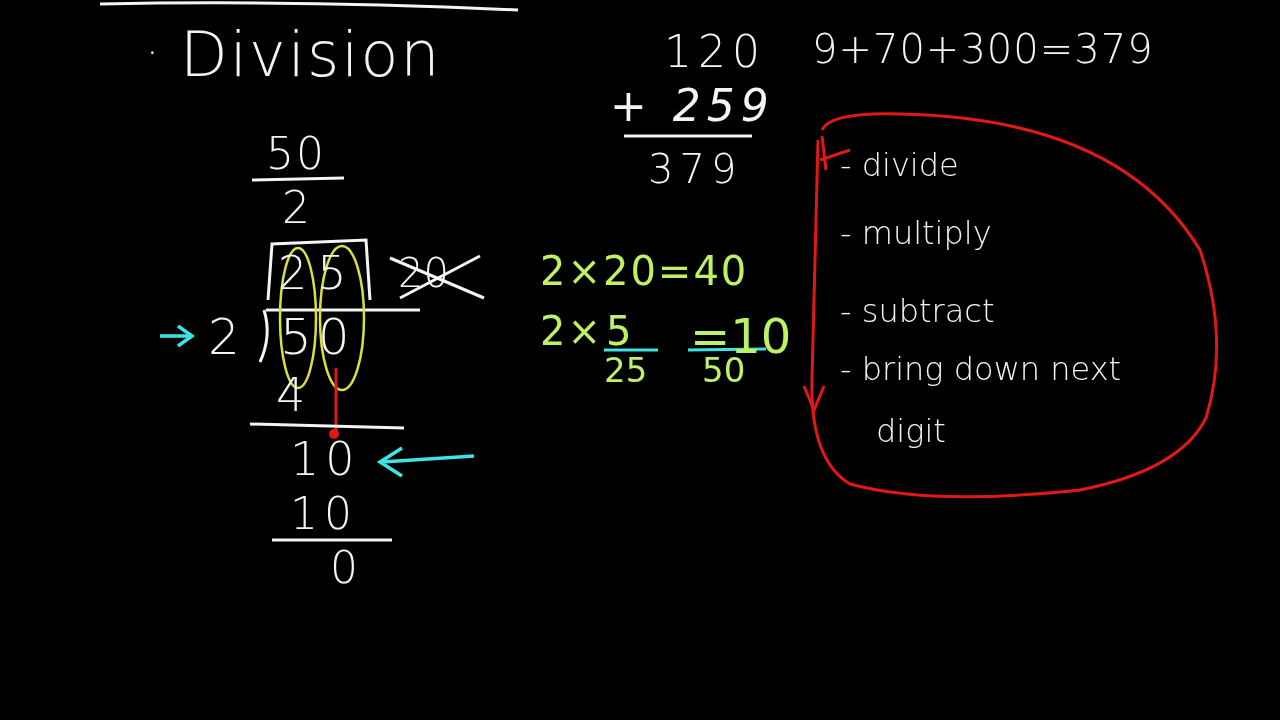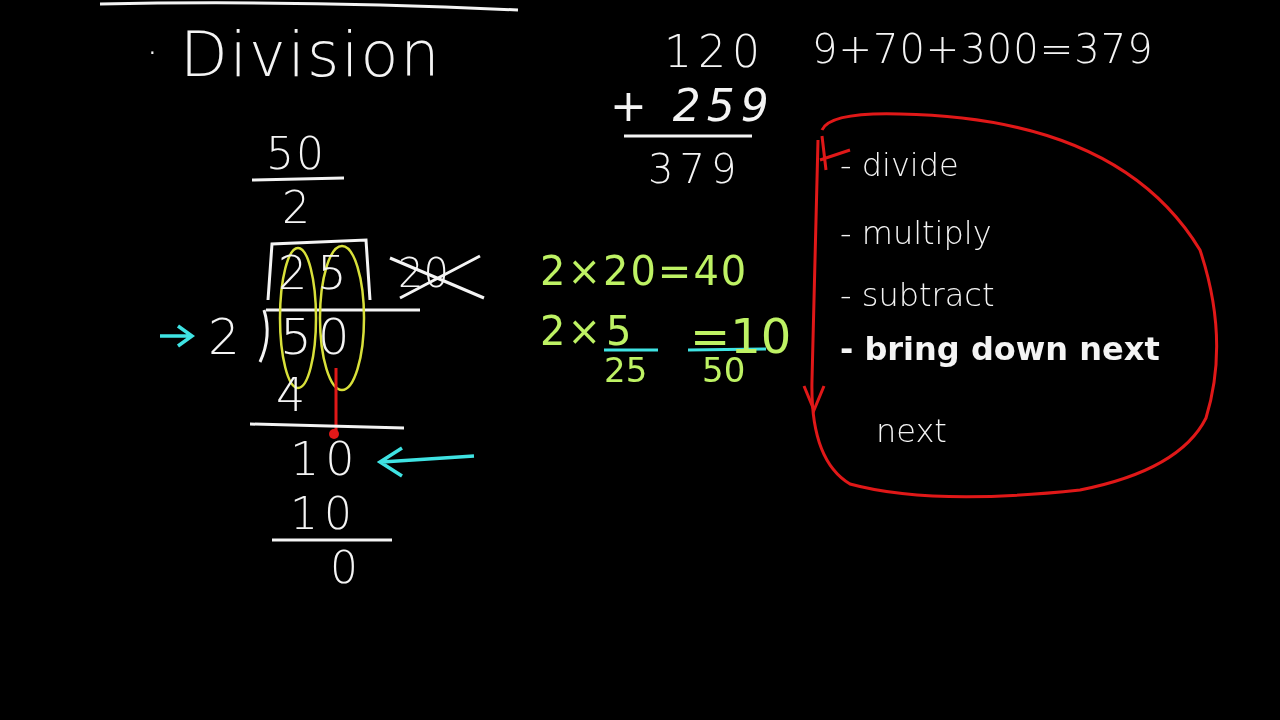--- a/index.html
+++ b/index.html
@@ -27,22 +27,22 @@
     .expand { left: 812px; top: 26px; font-size: 40px; letter-spacing: 1px; }
     .cy1 { left: 540px; top: 248px; font-size: 40px; letter-spacing: 2px; }
     .cy2a { left: 540px; top: 308px; font-size: 40px; letter-spacing: 2px; }
     .cy2b { left: 606px; top: 308px; font-size: 40px; }
     .cy2c { left: 690px; top: 308px; font-size: 48px; }
     .cy3a { left: 604px; top: 350px; font-size: 34px; }
     .cy3b { left: 702px; top: 350px; font-size: 34px; }
     .step-item { font-size: 32px; left: 840px; }
     .si0 { top: 146px; }
     .si1 { top: 214px; }
-    .si2 { top: 276px; }
-    .si3 { top: 330px; font-weight: bold; }
+    .si2 { top: 292px; }
+    .si3 { top: 350px; }
     .si4 { top: 412px; left: 876px; }
   </style>
 </head>
 <body>
 
 <svg class="overlay" viewBox="0 0 1280 720">
 
   <path d="M100 4 Q300 0 518 10" stroke="#f4f4f4" stroke-width="3" fill="none"></path>
 
   <line x1="252" y1="180" x2="344" y2="178" stroke="#f4f4f4" stroke-width="3"></line>
@@ -100,13 +100,13 @@
 <div class="abs cyan cy2a">2×</div>
 <div class="abs cyan cy2b">5</div>
 <div class="abs cyan cy2c">=10</div>
 <div class="abs cyan cy3a">25</div>
 <div class="abs cyan cy3b">50</div>
 
 <div class="abs chalk step-item si0">- divide</div>
 <div class="abs chalk step-item si1">- multiply</div>
 <div class="abs chalk step-item si2">- subtract</div>
 <div class="abs chalk step-item si3">- bring down next</div>
-<div class="abs chalk step-item si4">next</div>
+<div class="abs chalk step-item si4">digit</div>
 
 </body></html>

